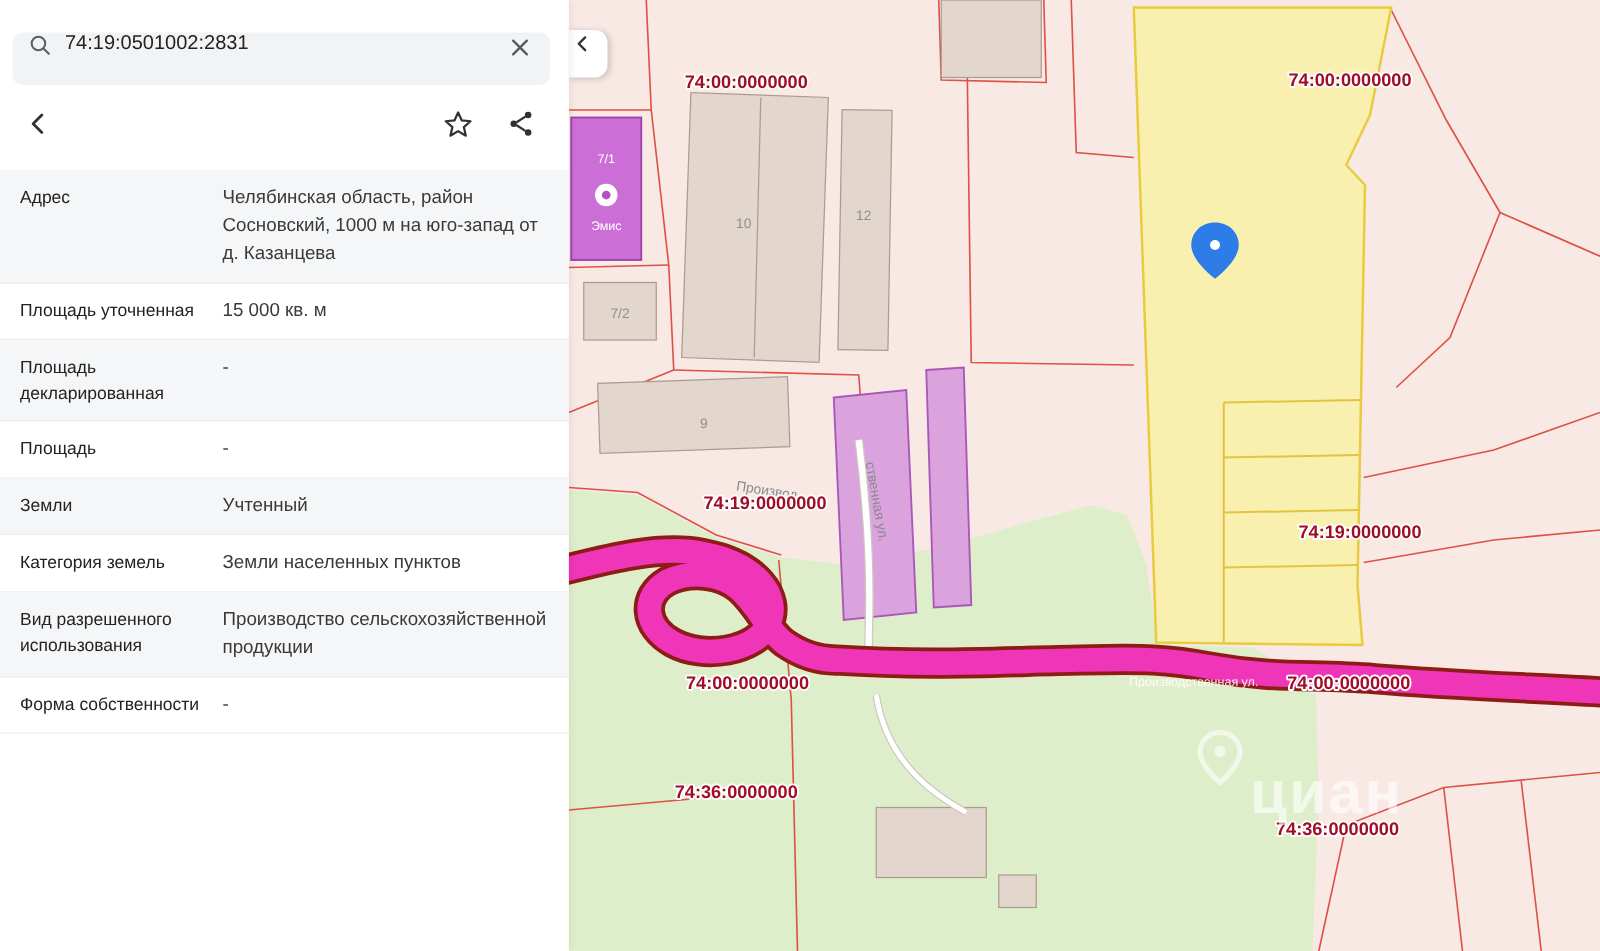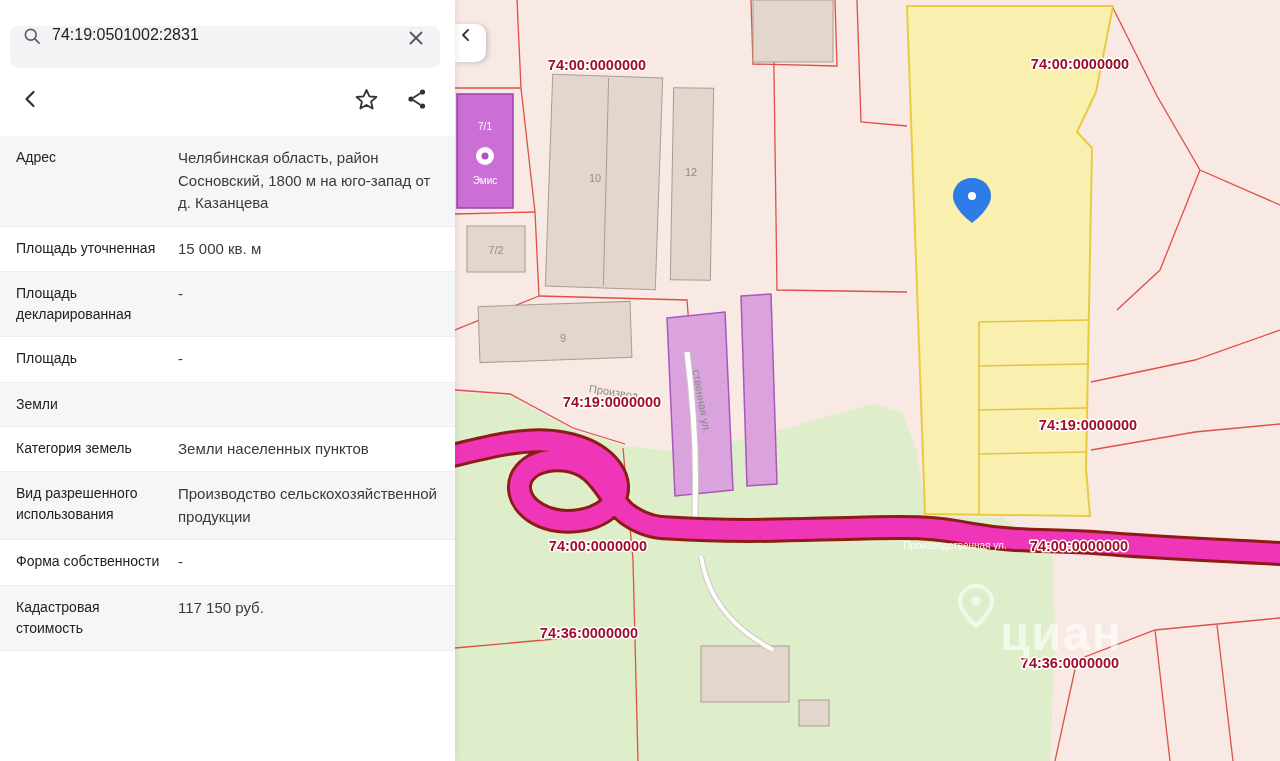--- a/index.html
+++ b/index.html
@@ -99,52 +99,49 @@
         <circle cx="17.5" cy="19" r="2.6" fill="#2f3136"></circle>
         <line x1="8.3" y1="10.8" x2="15.3" y2="6.3" stroke="#2f3136" stroke-width="1.8"></line>
         <line x1="8.3" y1="13.2" x2="15.3" y2="17.7" stroke="#2f3136" stroke-width="1.8"></line>
       </svg>
     </button>
   </div>
 
   <div class="info-table">
     <div class="row shade">
       <div class="row-label">Адрес</div>
-      <div class="row-value">Челябинская область, район Сосновский, 1800 м на юго-запад от д. Казанцева</div>
+      <div class="row-value">Челябинская область, район Сосновский, 1000 м на юго-запад от д. Казанцева</div>
     </div>
     <div class="row">
       <div class="row-label">Площадь уточненная</div>
       <div class="row-value">15 000 кв. м</div>
     </div>
     <div class="row shade">
       <div class="row-label">Площадь декларированная</div>
       <div class="row-value">-</div>
     </div>
     <div class="row">
       <div class="row-label">Площадь</div>
       <div class="row-value">-</div>
     </div>
     <div class="row shade">
       <div class="row-label">Земли</div>
+      <div class="row-value">Учтенный</div>
     </div>
     <div class="row">
       <div class="row-label">Категория земель</div>
       <div class="row-value">Земли населенных пунктов</div>
     </div>
     <div class="row shade">
       <div class="row-label">Вид разрешенного использования</div>
       <div class="row-value">Производство сельскохозяйственной продукции</div>
     </div>
     <div class="row">
       <div class="row-label">Форма собственности</div>
       <div class="row-value">-</div>
-    </div>
-    <div class="row shade">
-      <div class="row-label">Кадастровая стоимость</div>
-      <div class="row-value">117 150 руб.</div>
     </div>
   </div>
 </div>
 
 <div class="map">
 
   <svg viewBox="0 0 825 761" width="825" height="761">
 
     <rect x="0" y="0" width="825" height="761" fill="#f8e9e5"></rect>
 

